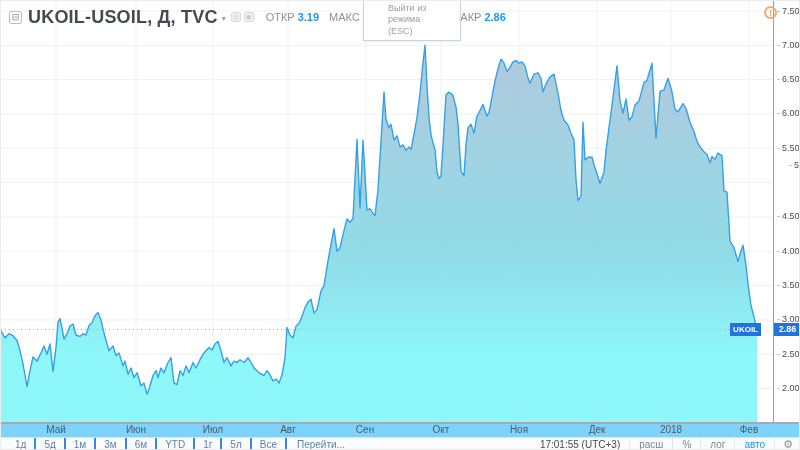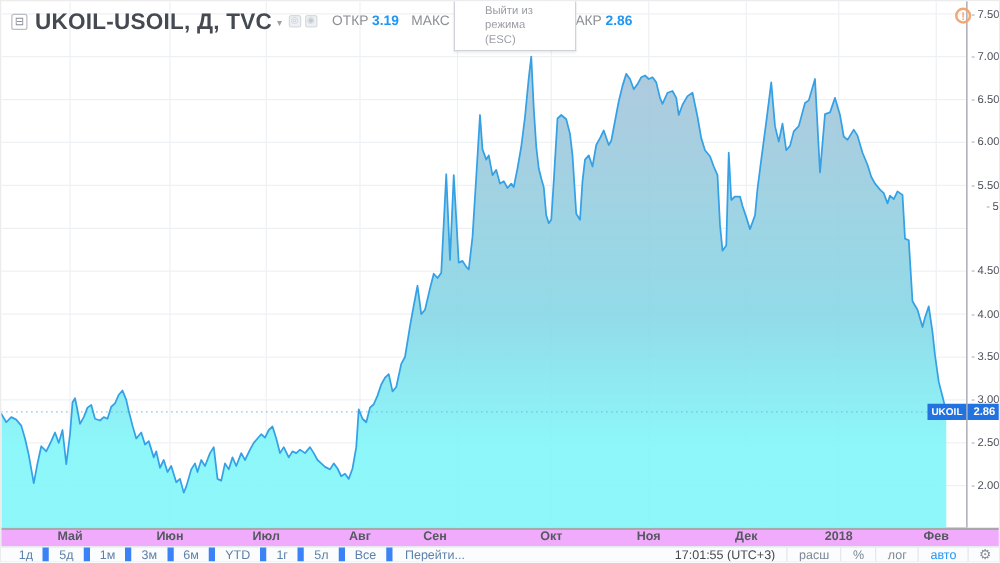--- a/index.html
+++ b/index.html
@@ -29,33 +29,33 @@
   
   .tooltip { position:absolute; left:362px; top:0; width:98px; background:#fff; border:1px solid #cfd2d8; border-top:none;
     padding:2px 6px 3px 24px; font-size:9px; line-height:1.25; color:#9a9da3; box-shadow:0 1px 2px rgba(0,0,0,.07); }
 
   
   .alert { position:absolute; left:763px; top:5px; width:13px; height:13px; border:2px solid #f1a46e; border-radius:50%;
     color:#f1a46e; font-size:9px; font-weight:bold; text-align:center; line-height:10px; opacity:.95; cursor:pointer; }
 
   
   .tag-symbol { position:absolute; height:13px; background:#2272e0; color:#fff; font-size:8px; font-weight:bold;
-    line-height:13px; text-align:center; padding:0 3px; right:28px; }
+    line-height:13px; text-align:center; padding:0 3px; right:40px; }
   .tag-value { position:absolute; left:773px; width:27px; height:13px; background:#2272e0; color:#fff; font-size:9px;
     font-weight:bold; line-height:13px; text-align:center; }
 
   
-  .time-axis { position:absolute; top:423px; left:0; width:800px; height:13px; background:#f0abfc;font-weight:bold; }
+  .time-axis { position:absolute; top:423px; left:0; width:800px; height:13px; background:#7dd3fc; }
   .xlabel { position:absolute; top:0px; font-size:10px; color:#55585e; transform:translateX(-50%); white-space:nowrap; }
 
   
   .toolbar { position:absolute; top:436px; left:0; width:800px; height:14px; background:#fbfcfd; border-top:1px solid #e2e5ea;
     display:flex; align-items:center; justify-content:space-between; font-size:10px; padding:0 6px; }
   .tb-left, .tb-right { display:flex; align-items:center; height:100%; }
-  .range-btn { color:#5e81a9; padding:0 8px; border-right:5px solid #3b82f6; cursor:pointer; line-height:13px;text-align:center; }
+  .range-btn { color:#5e81a9; padding:0 8px; border-right:2px solid #3b82f6; cursor:pointer; line-height:13px;text-align:center; }
   .goto-btn { color:#5e81a9; padding:0 10px; cursor:pointer; line-height:13px; }
   .clock { color:#45484e; padding:0 9px; border-right:1px solid #e4e7ec; cursor:pointer; line-height:13px; }
   .tb-item { color:#7d8894; padding:0 9px; border-right:1px solid #e4e7ec; cursor:pointer; line-height:13px; }
   .tb-item.active { color:#2196f3; }
   .gear { color:#8a8f98; font-size:11px; padding:0 2px 0 8px; cursor:pointer; line-height:13px; }
 </style>
 </head>
 <body>
 
 <div class="app">
@@ -137,21 +137,21 @@
     </div>
 
     <div class="alert">!</div>
   </div>
 
   <div class="time-axis" id="time-axis">
       <div class="xlabel" style="left: 55px;">Май</div>
       <div class="xlabel" style="left: 135px;">Июн</div>
       <div class="xlabel" style="left: 212px;">Июл</div>
       <div class="xlabel" style="left: 287px;">Авг</div>
-      <div class="xlabel" style="left: 347px;">Сен</div>
+      <div class="xlabel" style="left: 364px;">Сен</div>
       <div class="xlabel" style="left: 440px;">Окт</div>
       <div class="xlabel" style="left: 518px;">Ноя</div>
       <div class="xlabel" style="left: 596px;">Дек</div>
       <div class="xlabel" style="left: 670px;">2018</div>
       <div class="xlabel" style="left: 748px;">Фев</div>
     </div>
 
   <div class="toolbar">
     <div class="tb-left" id="tb-left">
         <div class="range-btn">1д</div>

